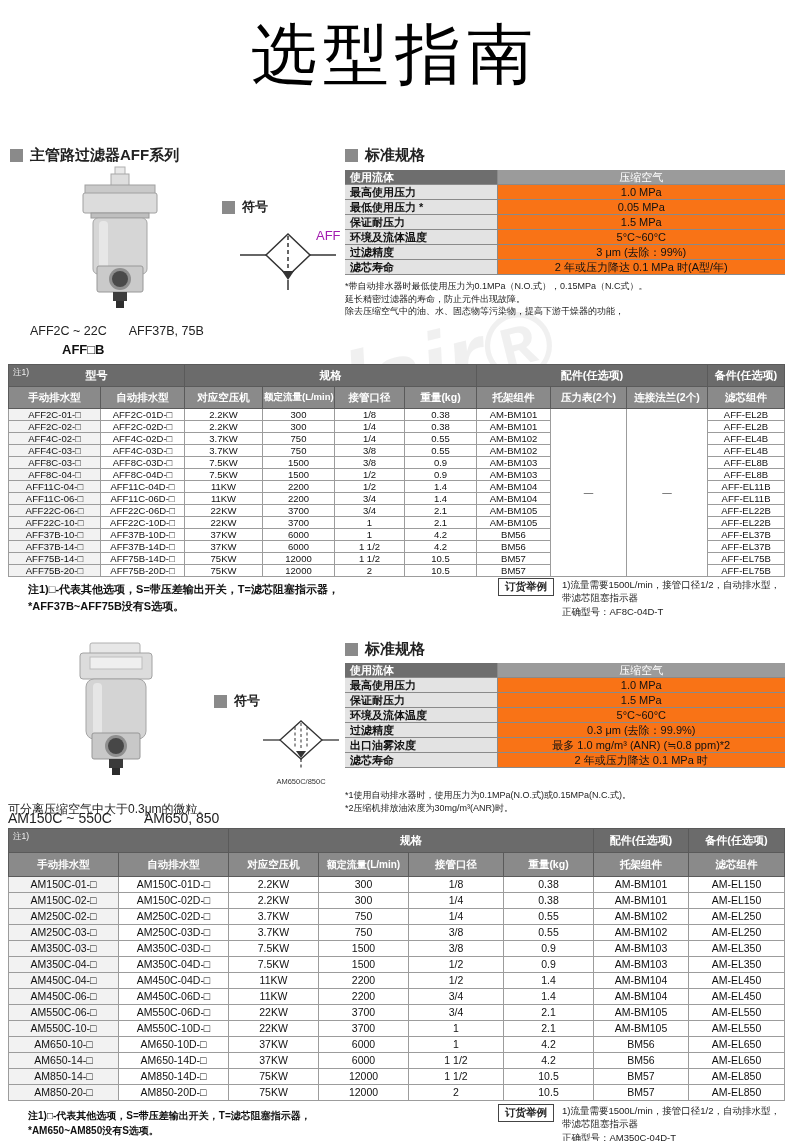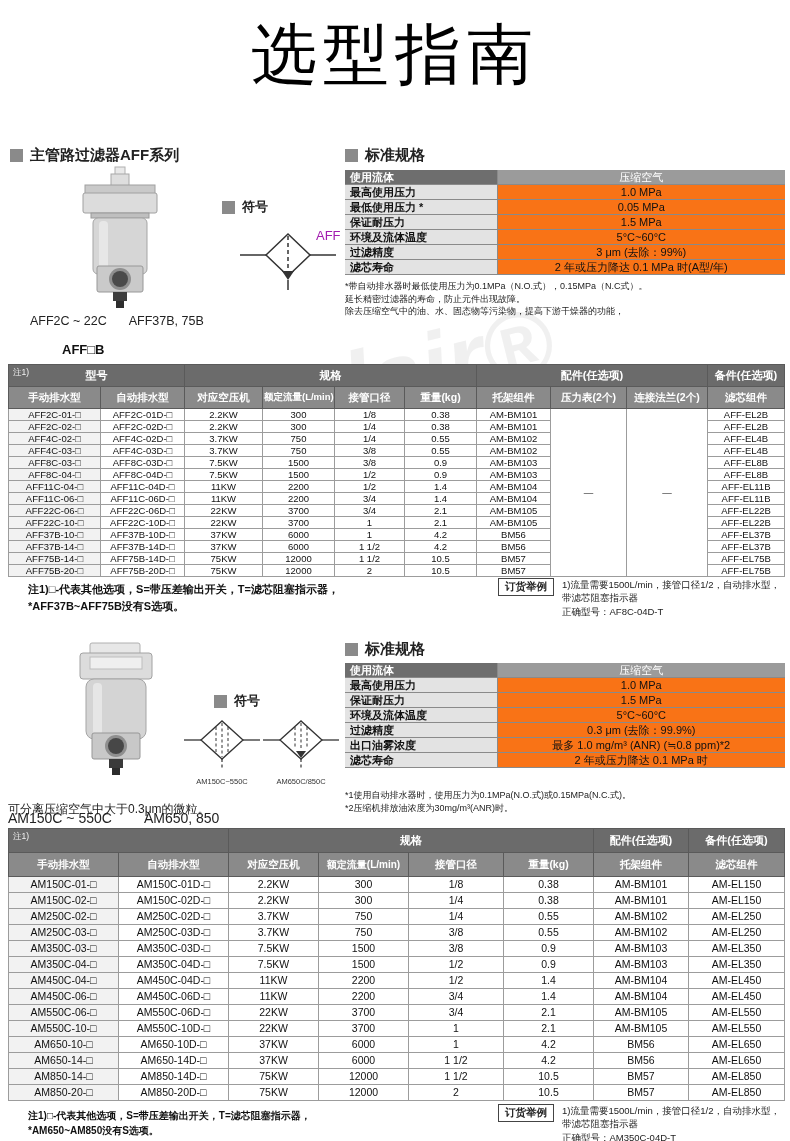--- a/index.html
+++ b/index.html
@@ -78,21 +78,21 @@
     <rect x="36" y="47" width="58" height="5" fill="#bfbfbf" stroke="#9a9a9a"></rect>
     <rect x="38" y="52" width="54" height="56" rx="5" fill="#d6d6d6" stroke="#a5a5a5"></rect>
     <rect x="44" y="55" width="9" height="50" rx="4" fill="#e7e7e7"></rect>
     <rect x="42" y="100" width="46" height="26" rx="2" fill="#cacaca" stroke="#989898"></rect>
     <circle cx="65" cy="113" r="11" fill="#8f8f8f"></circle>
     <circle cx="65" cy="113" r="8" fill="#4a4a4a"></circle>
     <rect x="58" y="126" width="14" height="9" fill="#3c3c3c"></rect>
     <rect x="61" y="135" width="8" height="7" fill="#2d2d2d"></rect>
   </svg>
 
-  <div class="abs caption" style="left:30px;top:314px;">
+  <div class="abs caption" style="left:30px;top:324px;">
     <span>AFF2C ~ 22C</span>
     <span>AFF37B, 75B</span>
   </div>
   <div class="abs model-label" style="left:62px;top:342px;">AFF□B</div>
 
   <div class="abs sec-header" style="left:222px;top:198px;">
     <span class="sq"></span>
     <span class="sym-name">符号</span>
   </div>
   <svg class="abs" style="left:238px;top:222px;" width="100" height="72" viewBox="0 0 100 72">
@@ -363,32 +363,20 @@
   <div class="abs caption" style="left:8px;top:782px;font-size:14px;gap:32px;margin-top:28px;">
     <span>AM150C ~ 550C</span>
     <span>AM650, 850</span>
   </div>
   <div class="abs desc" style="left:8px;top:801px;">可分离压缩空气中大于0.3μm的微粒。</div>
 
   <div class="abs sec-header" style="left:214px;top:692px;">
     <span class="sq"></span>
     <span class="sym-name">符号</span>
   </div>
-  <div class="abs" style="left:183px;top:714px;">
-    <svg width="78" height="58" viewBox="0 0 78 58">
-      <line x1="1" y1="26" x2="18" y2="26" stroke="#333" stroke-width="1.3"></line>
-      <line x1="60" y1="26" x2="77" y2="26" stroke="#333" stroke-width="1.3"></line>
-      <polygon points="18,26 39,7 60,26 39,45" fill="none" stroke="#333" stroke-width="1.3"></polygon>
-      <line x1="33" y1="13" x2="33" y2="39" stroke="#333" stroke-width="1" stroke-dasharray="3,2.5"></line>
-      <line x1="39" y1="9" x2="39" y2="43" stroke="#333" stroke-width="1" stroke-dasharray="3,2.5"></line>
-      <line x1="45" y1="13" x2="45" y2="39" stroke="#333" stroke-width="1" stroke-dasharray="3,2.5"></line>
-      <line x1="39" y1="45" x2="39" y2="56" stroke="#333" stroke-width="1.2" stroke-dasharray="3,2.5"></line>
-    </svg>
-    <div class="sym-label">AM150C~550C</div>
-  </div>
   <div class="abs" style="left:262px;top:714px;">
     <svg width="78" height="58" viewBox="0 0 78 58">
       <line x1="1" y1="26" x2="18" y2="26" stroke="#333" stroke-width="1.3"></line>
       <line x1="60" y1="26" x2="77" y2="26" stroke="#333" stroke-width="1.3"></line>
       <polygon points="18,26 39,7 60,26 39,45" fill="none" stroke="#333" stroke-width="1.3"></polygon>
       <line x1="33" y1="13" x2="33" y2="35" stroke="#333" stroke-width="1" stroke-dasharray="3,2.5"></line>
       <line x1="39" y1="9" x2="39" y2="34" stroke="#333" stroke-width="1" stroke-dasharray="3,2.5"></line>
       <line x1="45" y1="13" x2="45" y2="35" stroke="#333" stroke-width="1" stroke-dasharray="3,2.5"></line>
       <polygon points="34,37 44,37 39,44" fill="#333"></polygon>
       <line x1="39" y1="45" x2="39" y2="56" stroke="#333" stroke-width="1.2" stroke-dasharray="3,2.5"></line>

